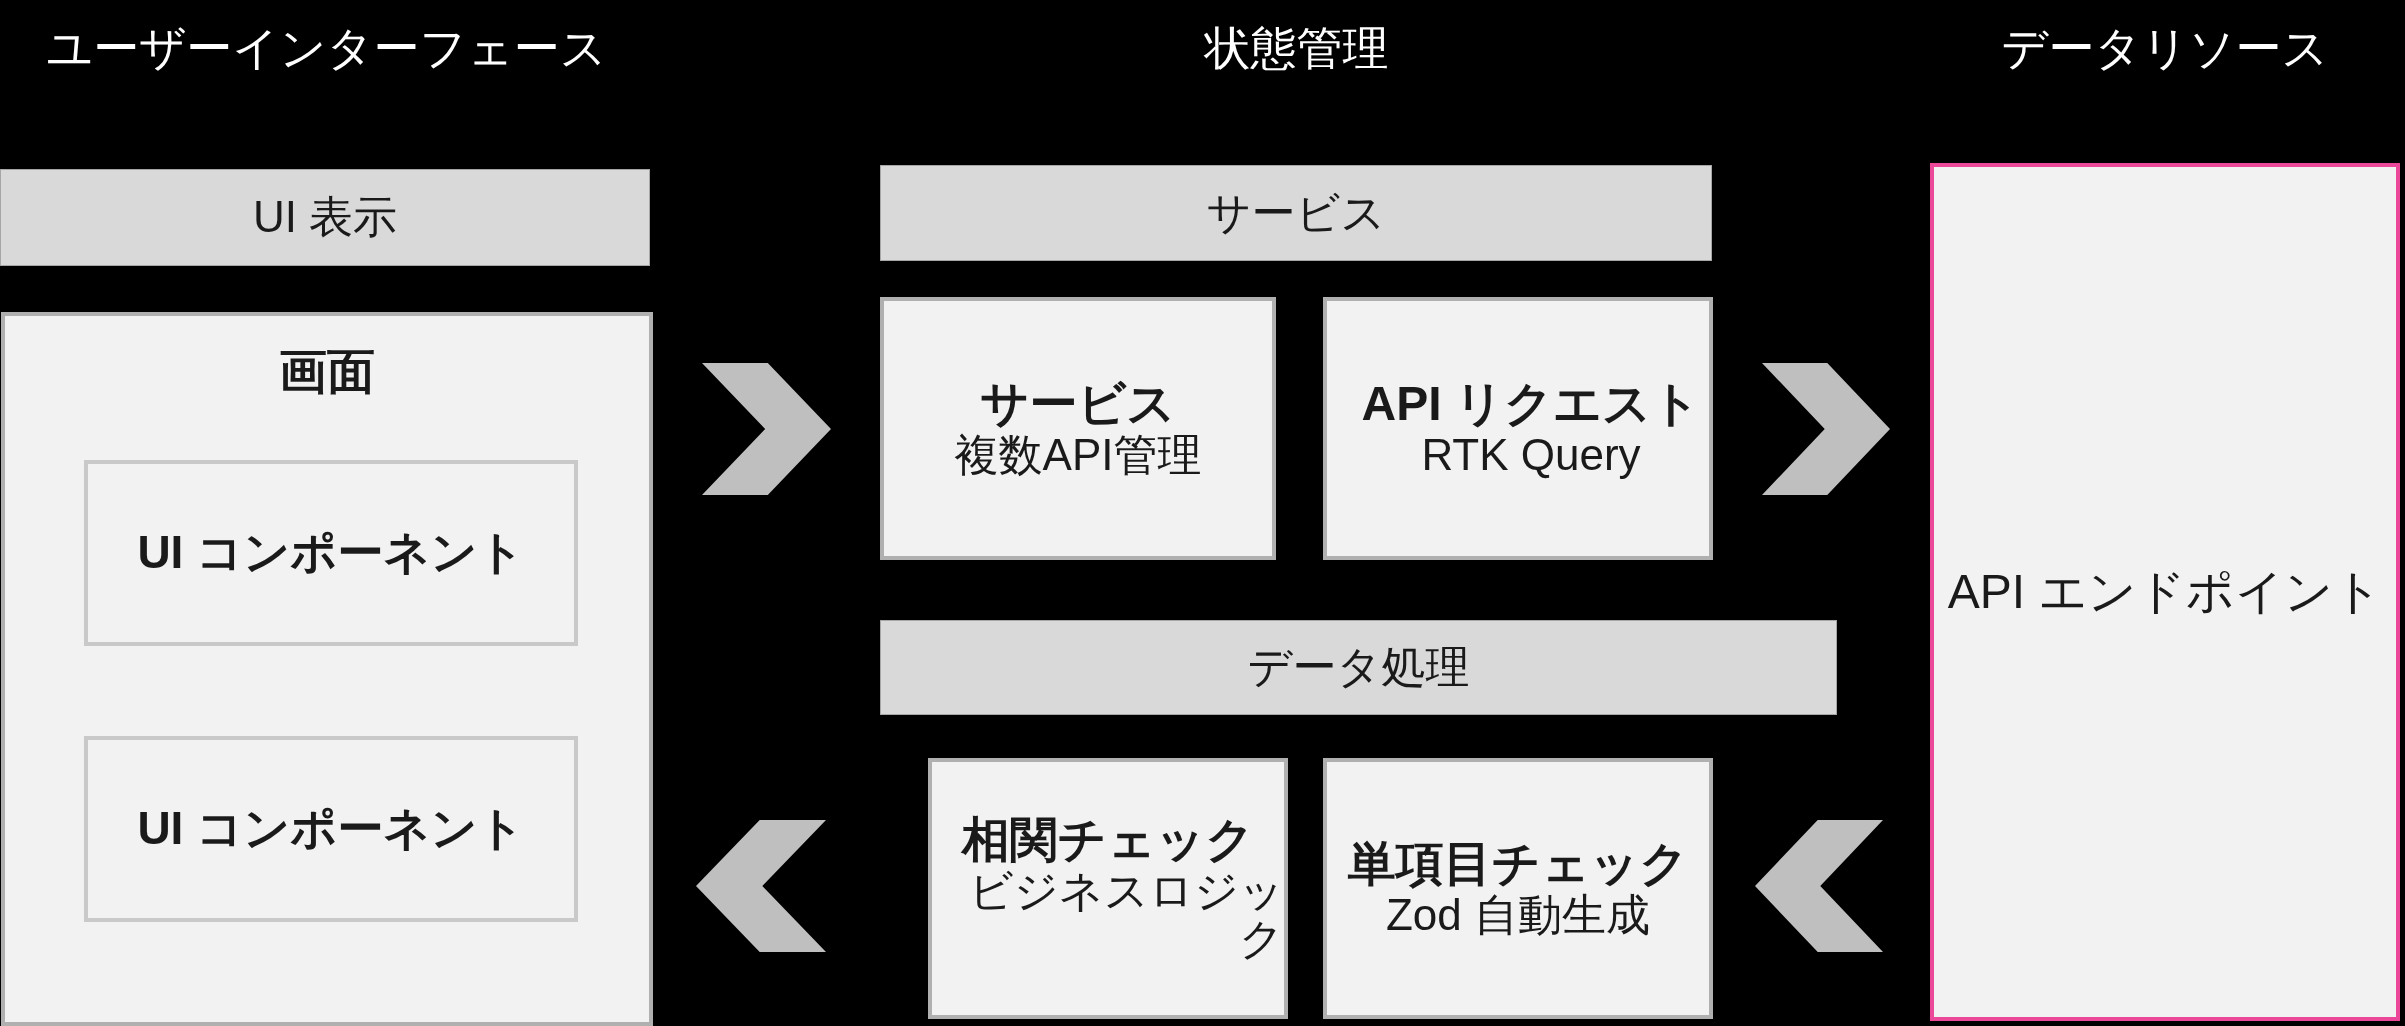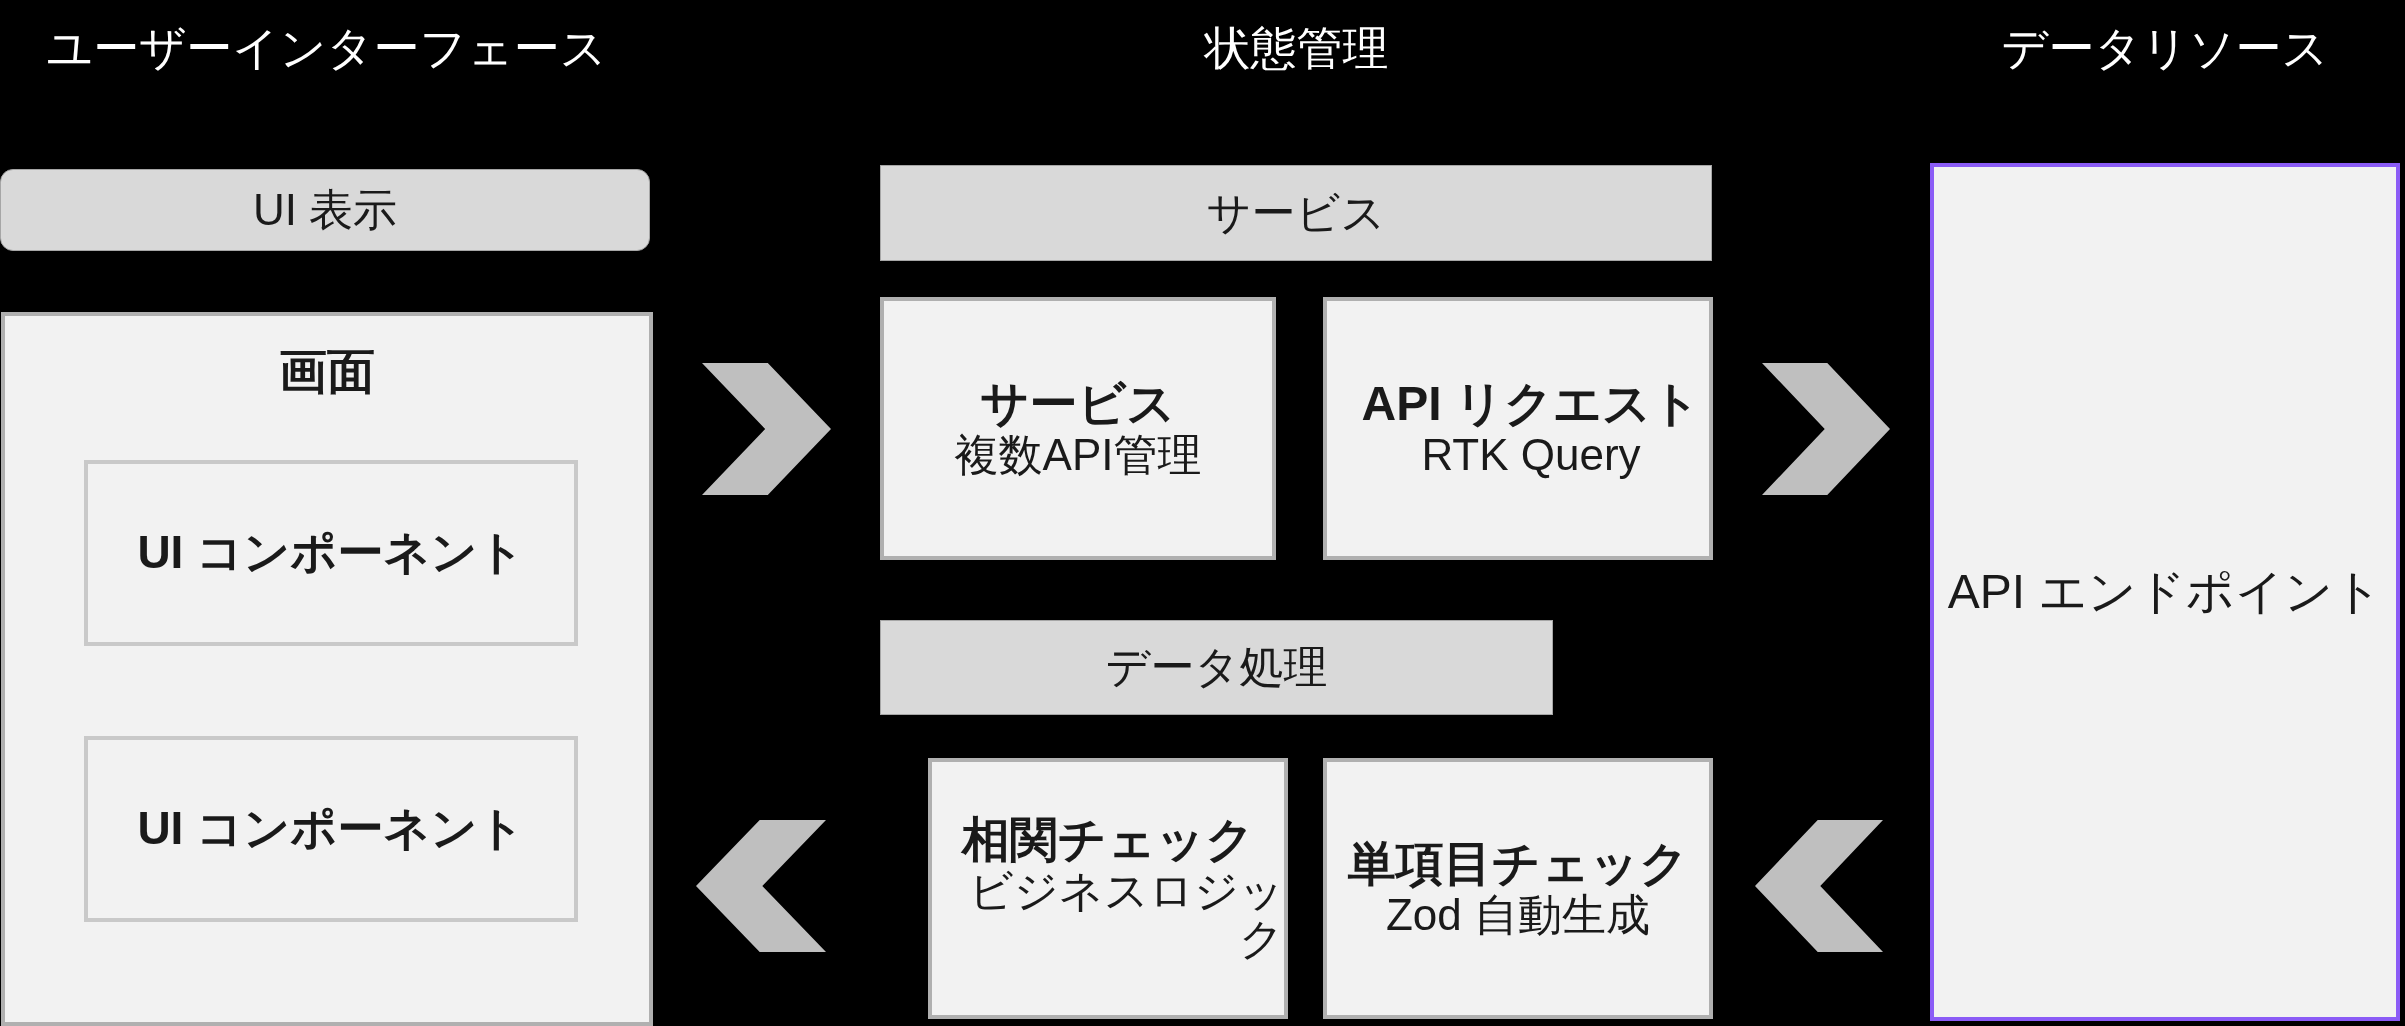--- a/index.html
+++ b/index.html
@@ -93,21 +93,21 @@
     font-size: 46px;
     font-weight: 700;
   }
   .endpoint-box {
     position: absolute;
     left: 1930px;
     top: 163px;
     width: 470px;
     height: 858px;
     background: #f2f2f2;
-    border: 4px solid #8b5cf6;
+    border: 4px solid #ec4899;
     box-sizing: border-box;
     display: flex;
     align-items: center;
     justify-content: center;
     font-size: 48px;
     font-weight: 400;
   }
   .chevron {
     position: absolute;
     background: #bfbfbf;
@@ -121,21 +121,21 @@
 </style>
 </head>
 <body>
 
 <div class="stage">
 
   <div class="col-header" style="left:0; width:653px;">ユーザーインターフェース</div>
   <div class="col-header" style="left:880px; width:833px;">状態管理</div>
   <div class="col-header" style="left:1930px; width:470px;">データリソース</div>
 
-  <div class="bar" style="left:0; top:169px; width:650px; height:82px;border-radius:13px;">
+  <div class="bar" style="left:0; top:169px; width:650px; height:97px;">
     <span>UI 表示</span>
   </div>
 
   <div class="screen-box">
     <div class="screen-title">画面</div>
     <div class="ui-component" style="top:144px;">
       <span>UI コンポーネント</span>
     </div>
     <div class="ui-component" style="top:420px;">
       <span>UI コンポーネント</span>
@@ -149,21 +149,21 @@
   <div class="box two-line" style="left:880px; top:297px; width:396px; height:263px;">
     <div class="box-title">サービス</div>
     <div class="box-sub">複数API管理</div>
   </div>
 
   <div class="box two-line" style="left:1323px; top:297px; width:390px; height:263px;padding-left:26px;">
     <div class="box-title">API リクエスト</div>
     <div class="box-sub">RTK Query</div>
   </div>
 
-  <div class="bar" style="left:880px; top:620px; width:673px; height:95px;">
+  <div class="bar" style="left:880px; top:620px; width:957px; height:95px;">
     <span>データ処理</span>
   </div>
 
   <div class="box two-line" style="left:928px; top:758px; width:360px; height:261px;text-align:right;">
     <div class="box-title">相関チェック</div>
     <div class="box-sub">ビジネスロジック</div>
   </div>
 
   <div class="box two-line" style="left:1323px; top:758px; width:390px; height:261px;">
     <div class="box-title">単項目チェック</div>

